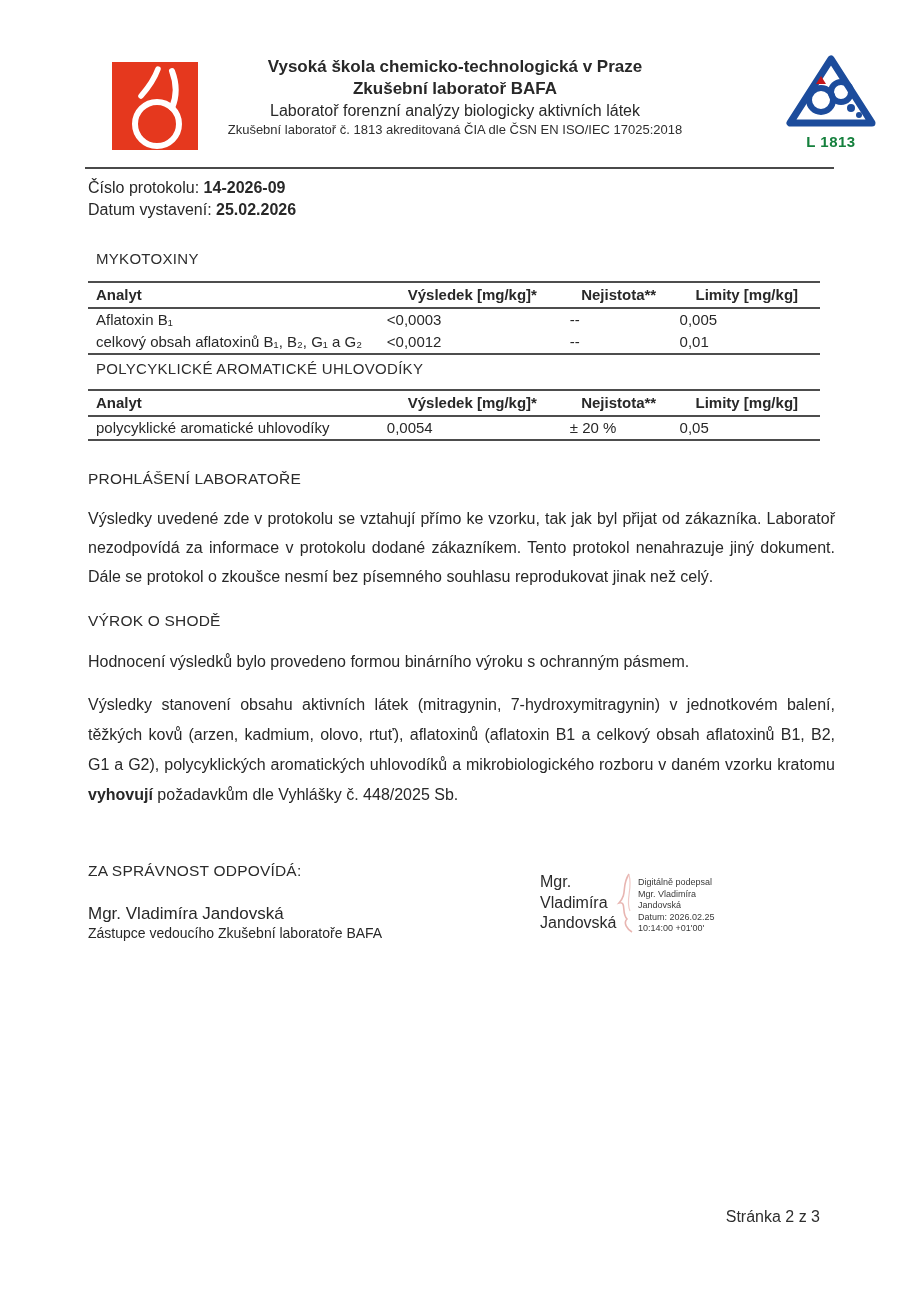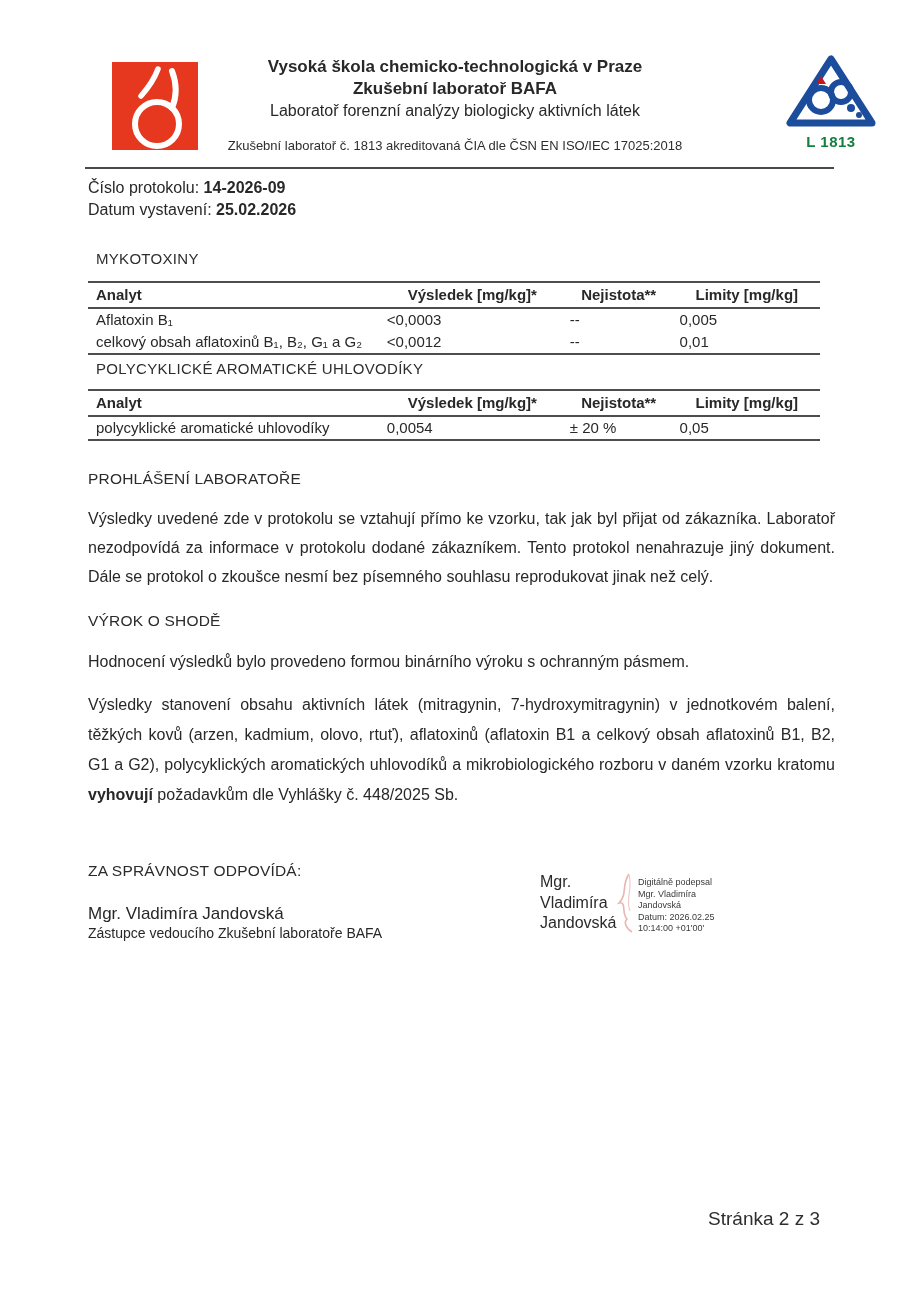--- a/index.html
+++ b/index.html
@@ -11,21 +11,21 @@
   }
   .abs { position:absolute; }
   .page { position:relative; width:919px; height:1300px; overflow:hidden; background:#fff; }
 
   
   .vscht-logo { left:112px; top:62px; width:86px; height:88px; background:#e5381e; }
   .header-text { left:180px; top:56px; width:550px; text-align:center; }
   .h-org  { font-size:17px; font-weight:bold; line-height:22px; }
   .h-lab  { font-size:17px; font-weight:bold; line-height:22px; }
   .h-dept { font-size:16px; line-height:22px; }
-  .h-acc, .h-addr { font-size:13px; line-height:16.5px; color:#2e2e2e;margin-top:16px; }
+  .h-acc, .h-addr { font-size:13px; line-height:16.5px; color:#2e2e2e; }
   .cia-logo { left:783px; top:54px; width:96px; text-align:center; }
   .cia-label { font-size:15px; font-weight:bold; color:#15803d; margin-top:1px; letter-spacing:0.5px; }
   .header-rule { left:85px; top:167px; width:749px; border-top:2px solid #4a4a4a; }
 
   
   .meta { left:88px; top:177px; font-size:16px; line-height:22px; }
   .meta b { font-weight:bold; }
 
   
   .section-label { left:96px; font-size:15px; letter-spacing:0.3px; color:#2e2e2e; }
@@ -49,21 +49,21 @@
 
   
   .sig-title { left:88px; top:862px; font-size:15.5px; }
   .sig-name  { left:88px; top:904px; font-size:17px; }
   .sig-role  { left:88px; top:925px; font-size:14px; }
   .digi-name { left:540px; top:872px; font-size:16px; line-height:20.5px; color:#2b2b2b; }
   .digi-ribbon { left:613px; top:872px; }
   .digi-details { left:638px; top:877px; font-size:9px; line-height:11.6px; color:#3a3a3a; }
 
   
-  .page-number { left:700px; top:1208px; width:120px; text-align:right; font-size:19px; color:#2e2e2e; }
+  .page-number { left:700px; top:1208px; width:120px; text-align:right; font-size:16px; color:#2e2e2e; }
 </style>
 </head>
 <body>
 
 <div class="page">
 
   <div class="abs vscht-logo">
     <span>
       <svg width="86" height="88" viewBox="0 0 86 88">
         <ellipse cx="45" cy="62" rx="22" ry="22" fill="none" stroke="#ffffff" stroke-width="6"></ellipse>

